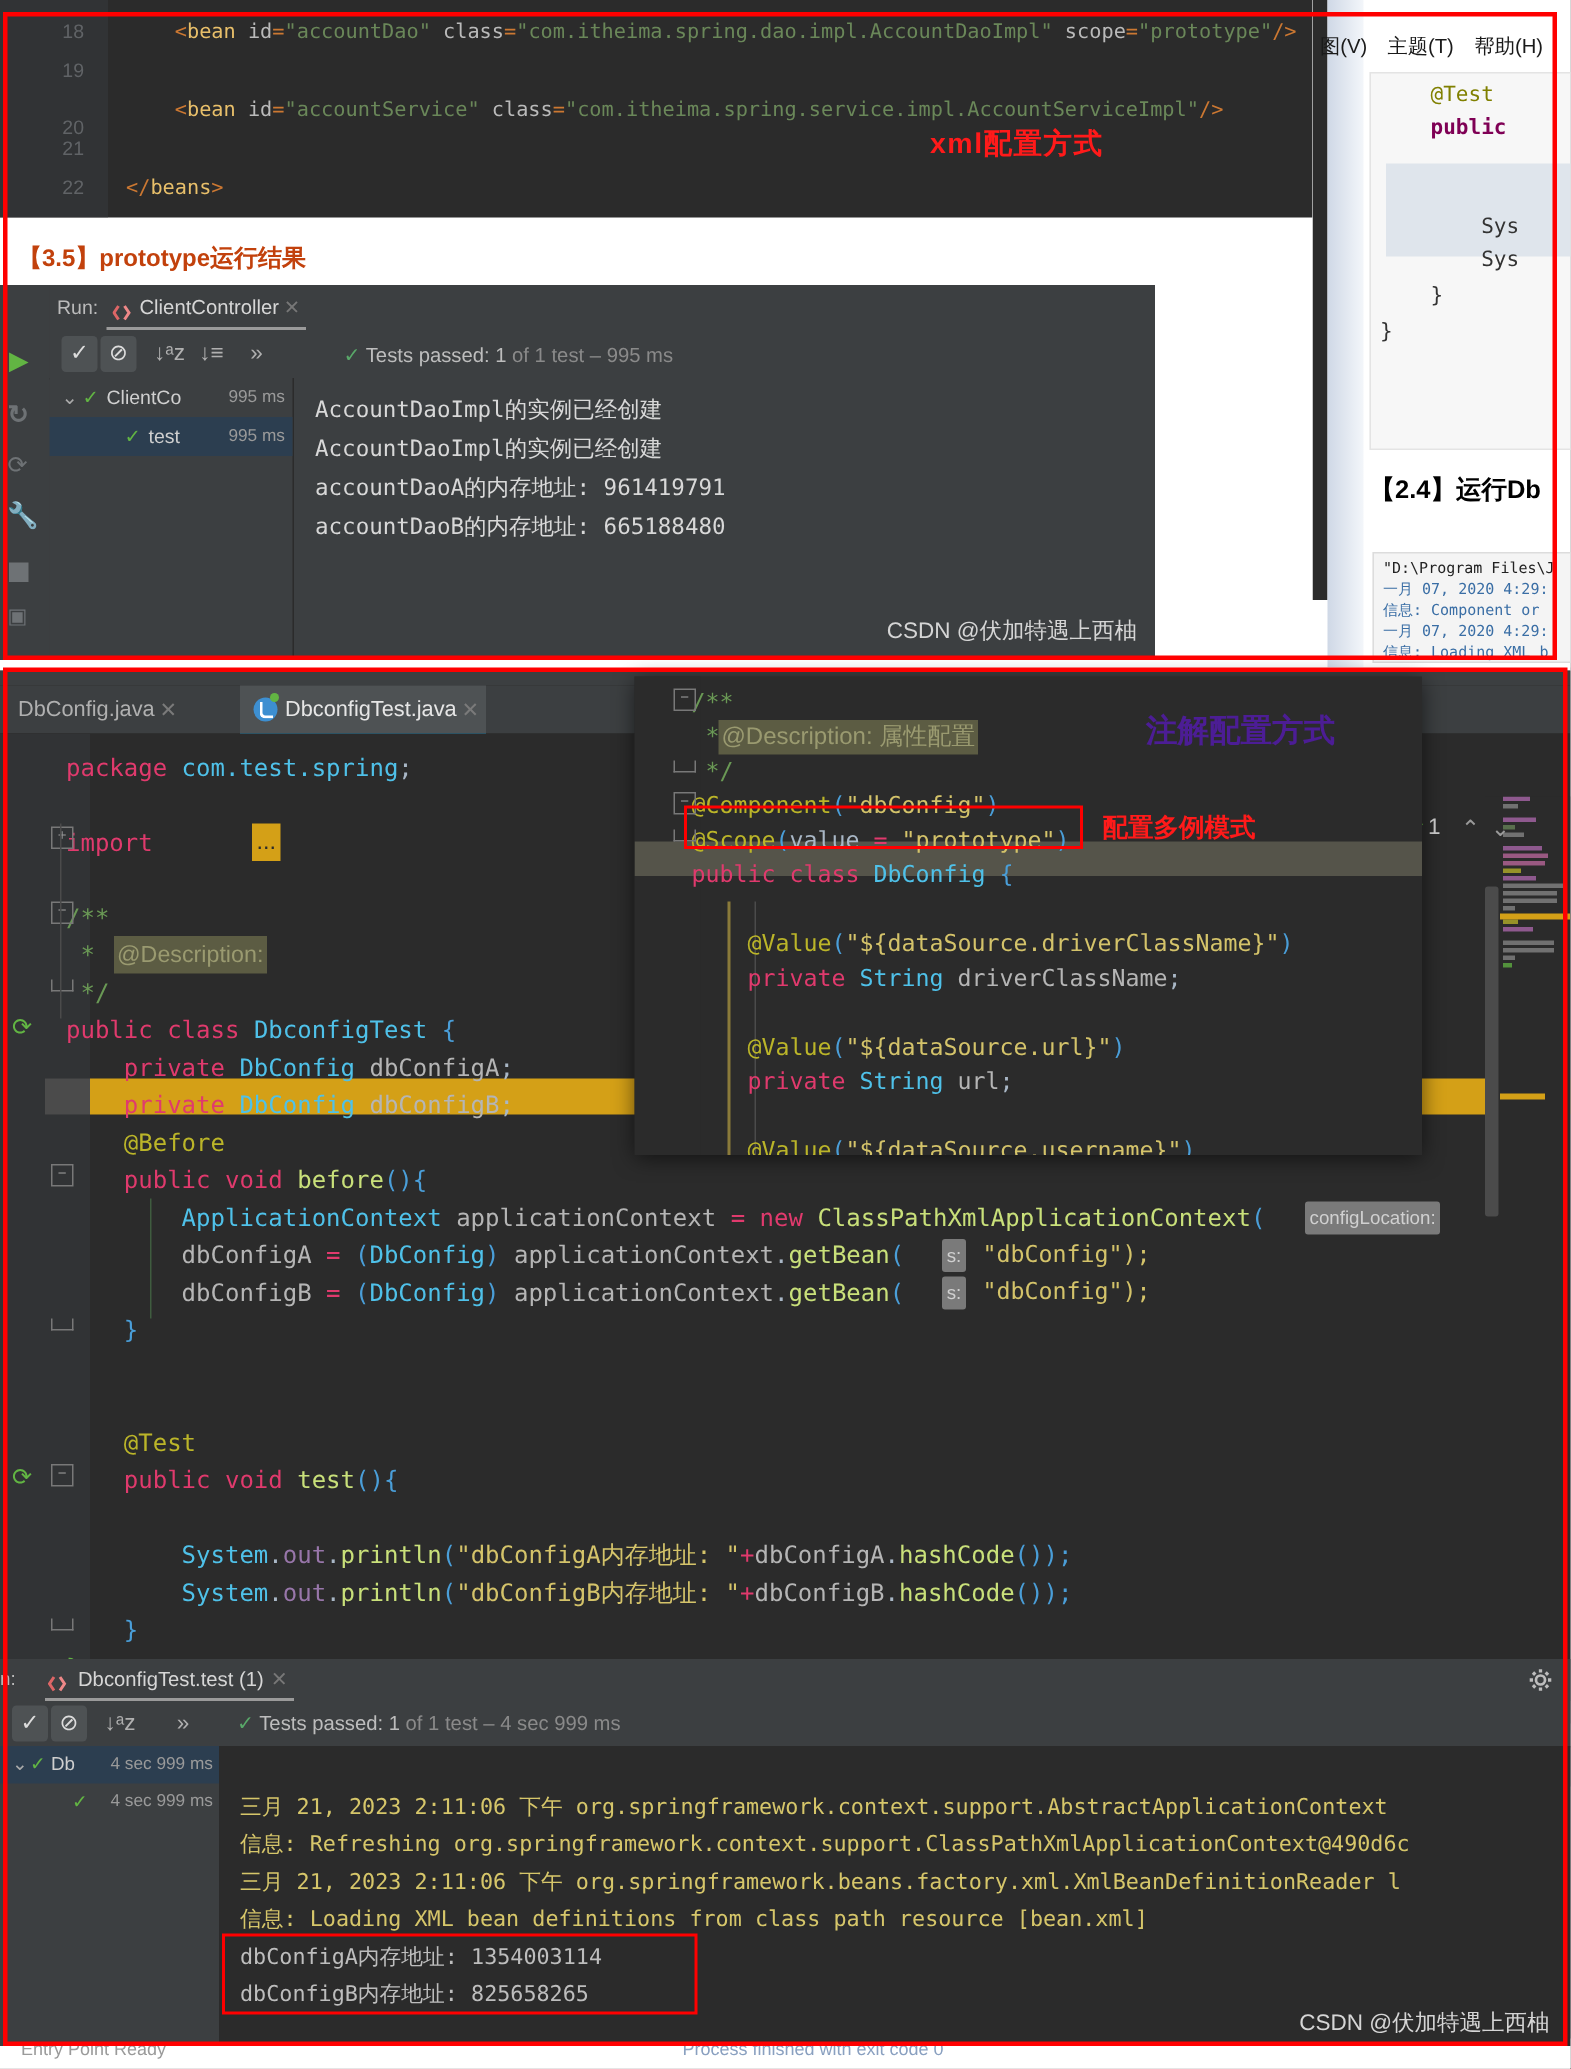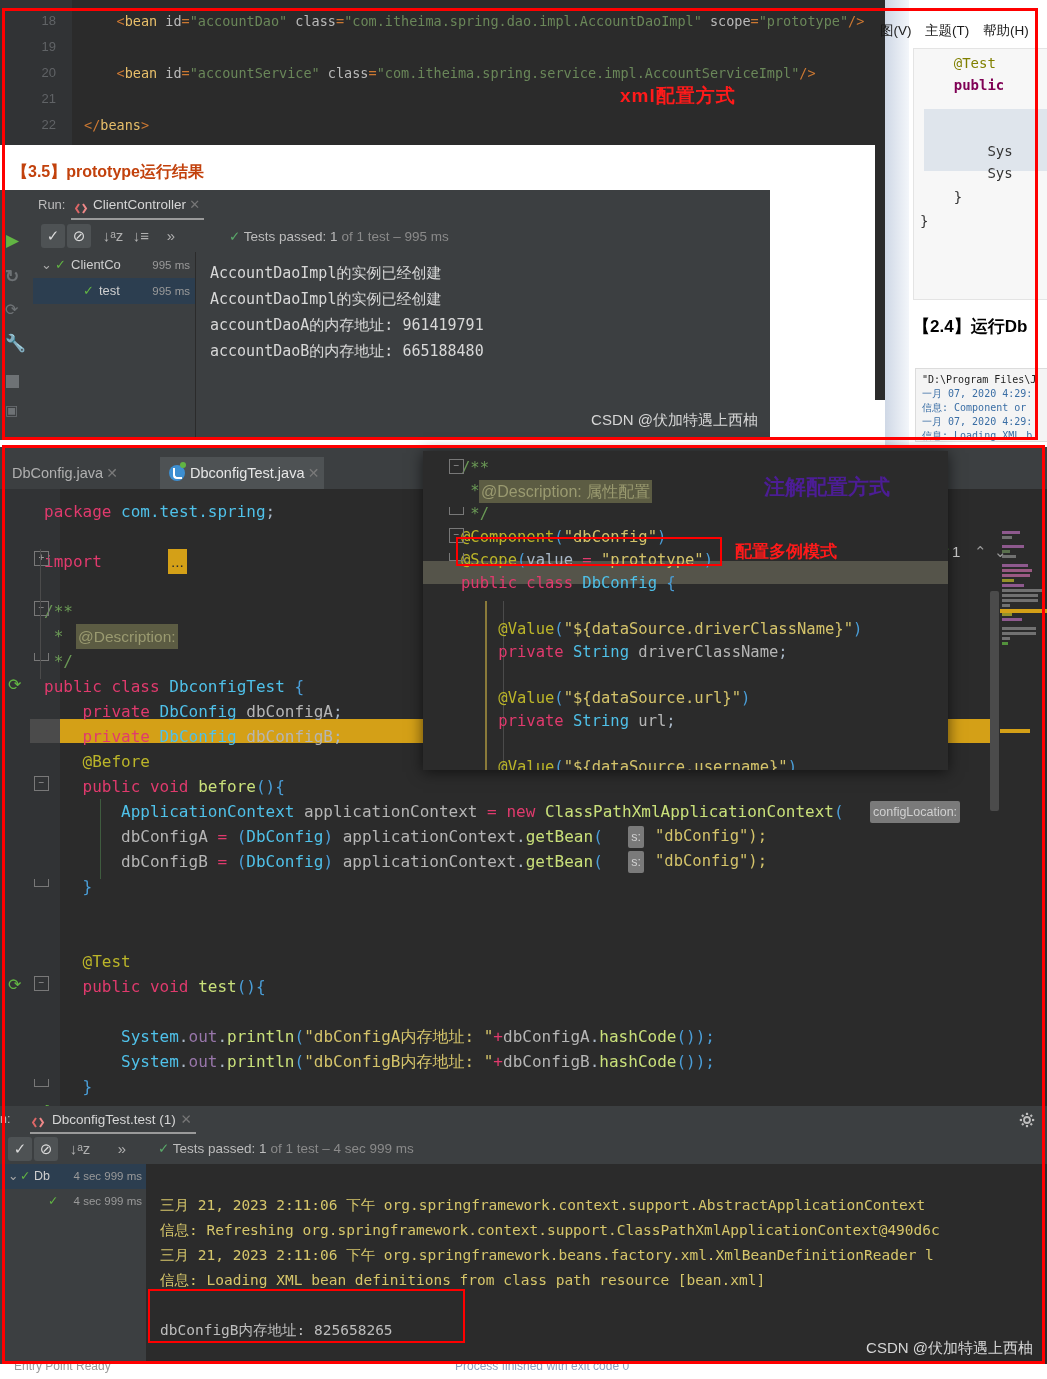--- a/index.html
+++ b/index.html
@@ -150,21 +150,21 @@
 </head>
 <body>
 
 <div class="abs" id="xml-editor">
   <div class="gutter"></div>
   <div id="xml-lines">
       <div class="xml-num" style="top: 8px;">18</div>
       <div class="xml-code mono" style="top: 8px;"><span class="t-punct">    &lt;</span><span class="t-tag">bean </span><span class="t-attr">id</span><span class="t-punct">=</span><span class="t-str">"accountDao"</span><span class="t-attr"> class</span><span class="t-punct">=</span><span class="t-str">"com.itheima.spring.dao.impl.AccountDaoImpl"</span><span class="t-attr"> scope</span><span class="t-punct">=</span><span class="t-str">"prototype"</span><span class="t-punct">/&gt;</span></div>
       <div class="xml-num" style="top: 34px;">19</div>
       <div class="xml-code mono" style="top: 34px;"></div>
-      <div class="xml-num" style="top: 60px;">20</div>
+      <div class="xml-num" style="top: 72px;">20</div>
       <div class="xml-code mono" style="top: 60px;"><span class="t-punct">    &lt;</span><span class="t-tag">bean </span><span class="t-attr">id</span><span class="t-punct">=</span><span class="t-str">"accountService"</span><span class="t-attr"> class</span><span class="t-punct">=</span><span class="t-str">"com.itheima.spring.service.impl.AccountServiceImpl"</span><span class="t-punct">/&gt;</span></div>
       <div class="xml-num" style="top: 86px;">21</div>
       <div class="xml-code mono" style="top: 86px;"></div>
       <div class="xml-num" style="top: 112px;">22</div>
       <div class="xml-code mono" style="top: 112px;"><span class="t-punct">&lt;/</span><span class="t-tag">beans</span><span class="t-punct">&gt;</span></div>
       <div class="xml-num" style="top: 138px;">23</div>
       <div class="xml-code mono" style="top: 138px;"></div>
     </div>
   <div class="abs" id="xml-annot">xml配置方式</div>
 </div>
@@ -428,20 +428,21 @@
         <span style="position:absolute;left:48px;color:#62b543;">✓</span>
         <span style="position:absolute;left:62px;"></span>
         <span style="position:absolute;right:4px;color:#9a9a9a;font-size:11.5px;">4 sec 999 ms</span>
       </div>
     </div>
   <div class="cout" id="console-out">
       <div class="cout-line " style="top: 29px;">三月 21, 2023 2:11:06 下午 org.springframework.context.support.AbstractApplicationContext</div>
       <div class="cout-line " style="top: 54px;">信息: Refreshing org.springframework.context.support.ClassPathXmlApplicationContext@490d6c</div>
       <div class="cout-line " style="top: 79px;">三月 21, 2023 2:11:06 下午 org.springframework.beans.factory.xml.XmlBeanDefinitionReader l</div>
       <div class="cout-line " style="top: 104px;">信息: Loading XML bean definitions from class path resource [bean.xml]</div>
+      <div class="cout-line grey" style="top: 129px;">dbConfigA内存地址: 1354003114</div>
       <div class="cout-line grey" style="top: 154px;">dbConfigB内存地址: 825658265</div>
     </div>
   <div id="con-wm">CSDN @伏加特遇上西柚</div>
 </div>
 <div class="abs" id="cout-box"></div>
 
 <div class="abs" id="bottom-strip">
   <div class="bs-txt" style="left:14px;color:#9a9a9a;">Entry Point Ready</div>
   <div class="bs-txt" style="left:455px;">Process finished with exit code 0</div>
 </div>

